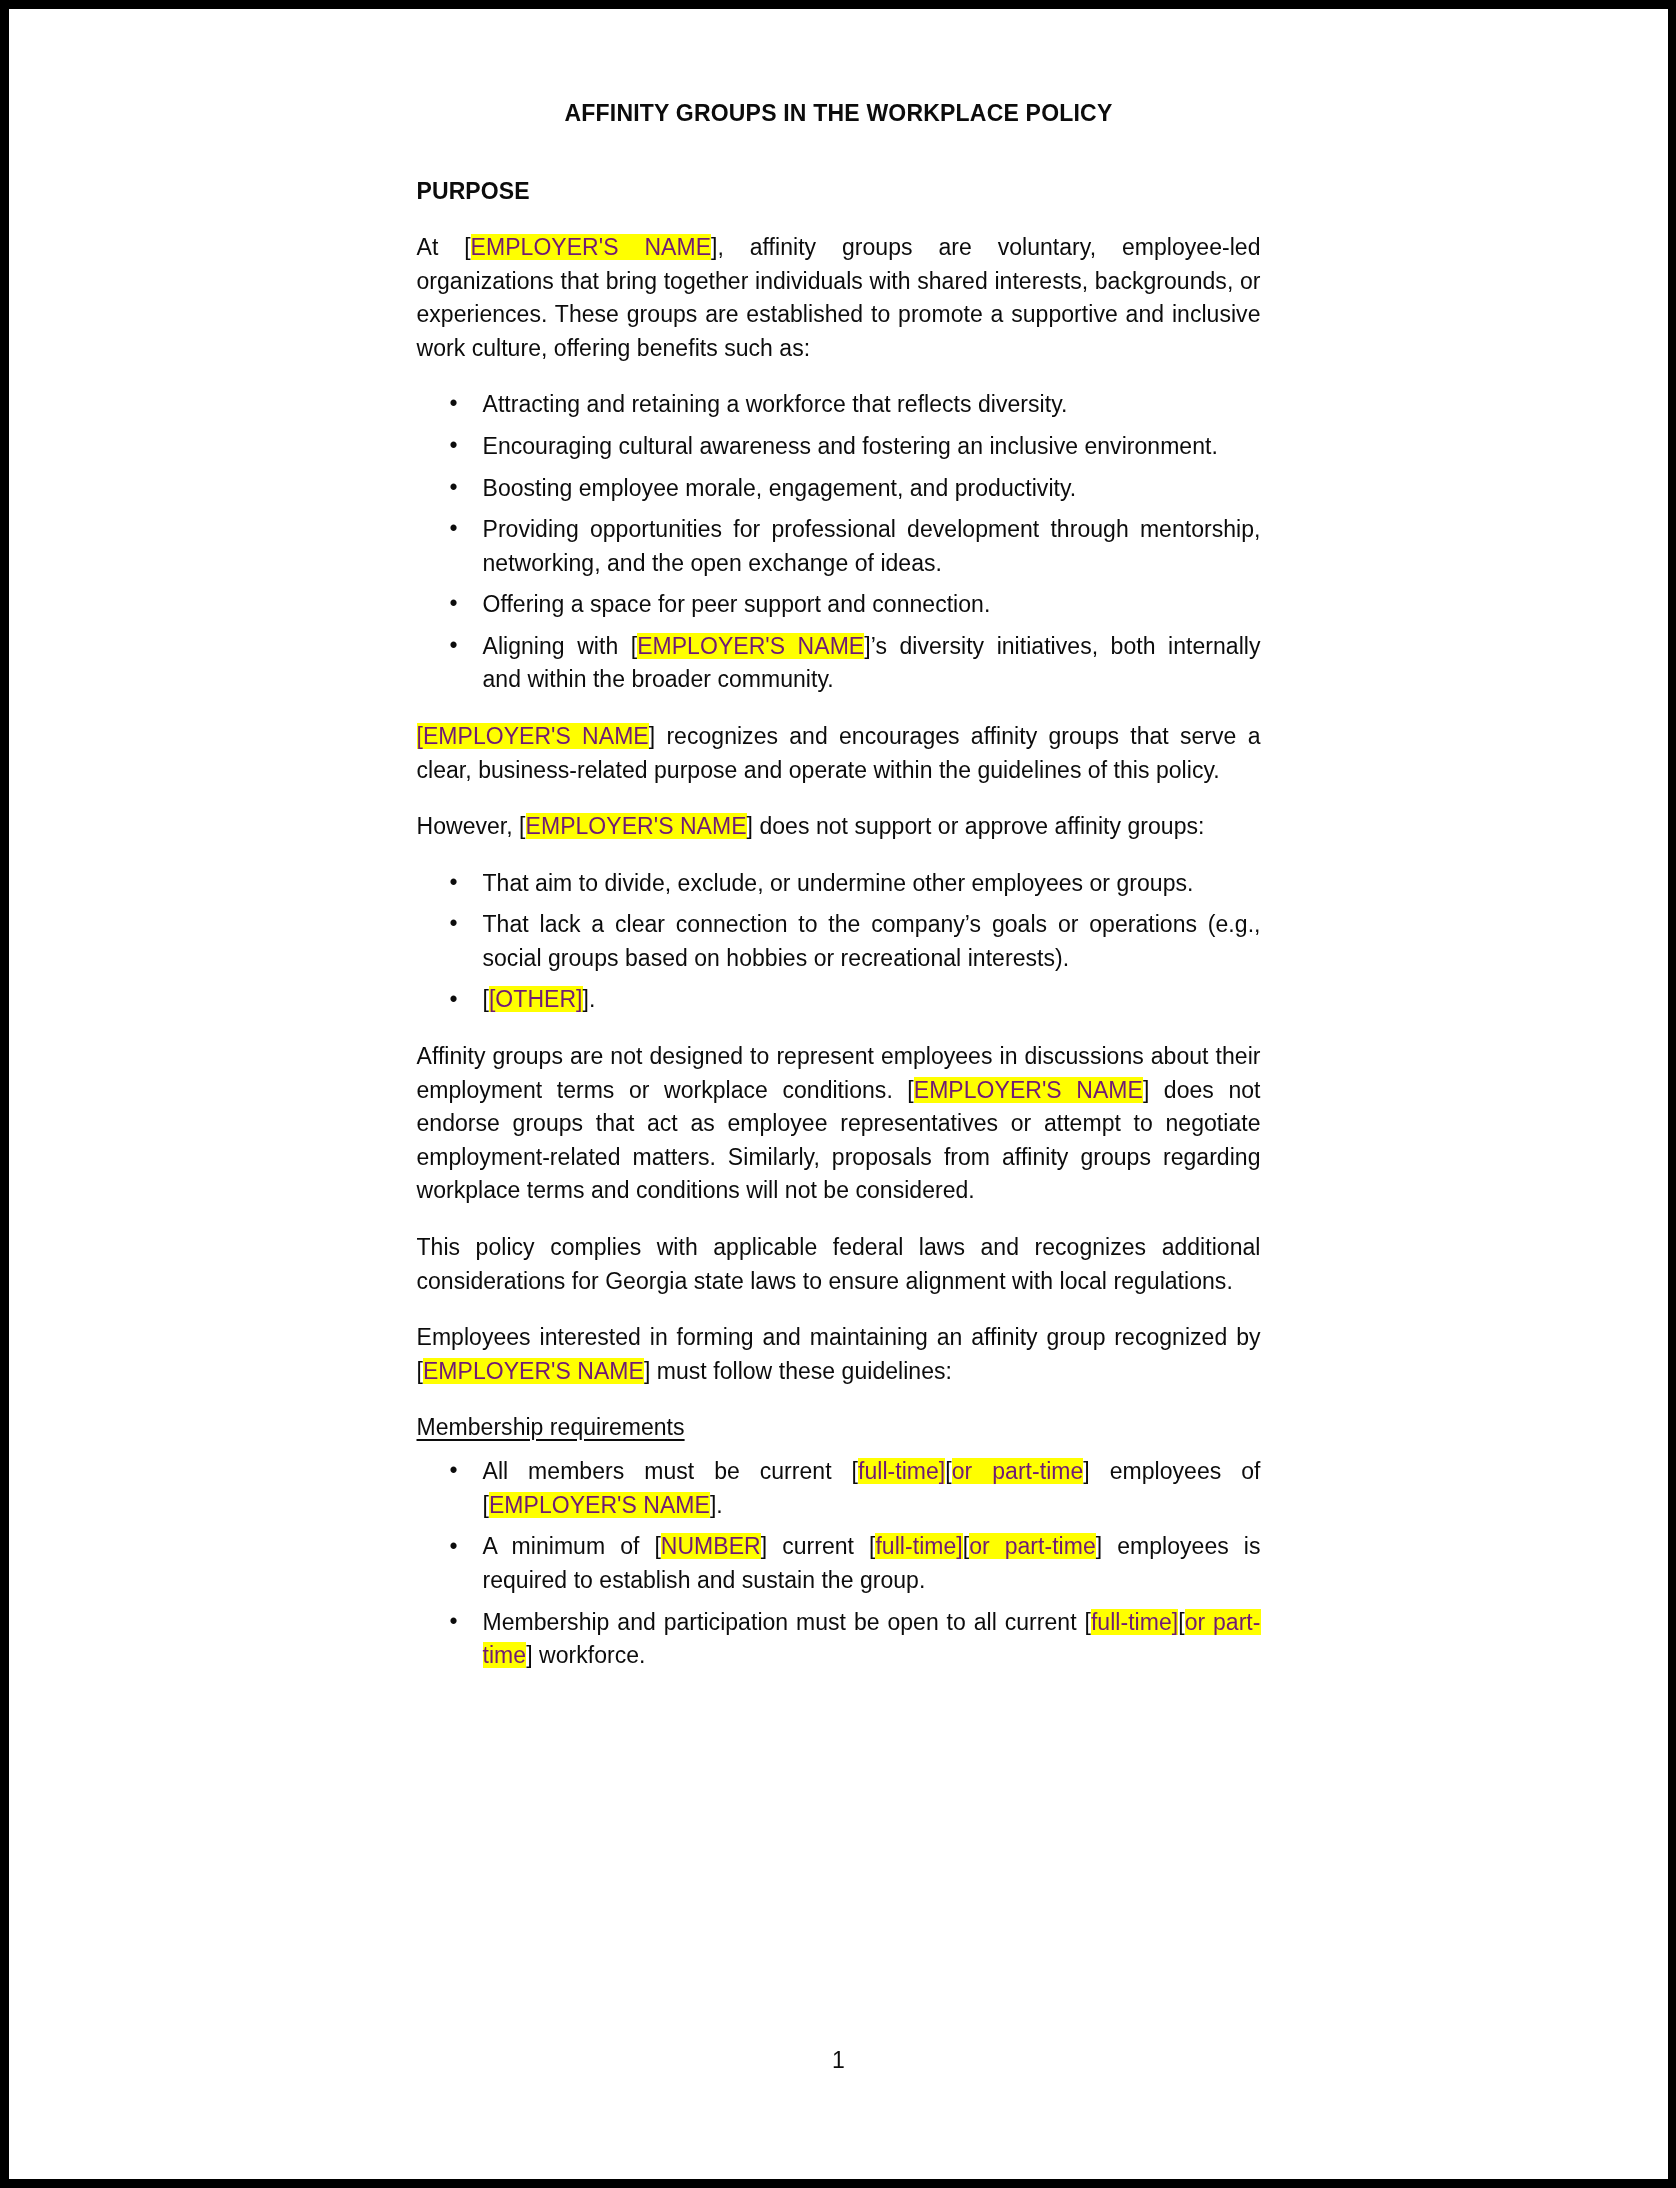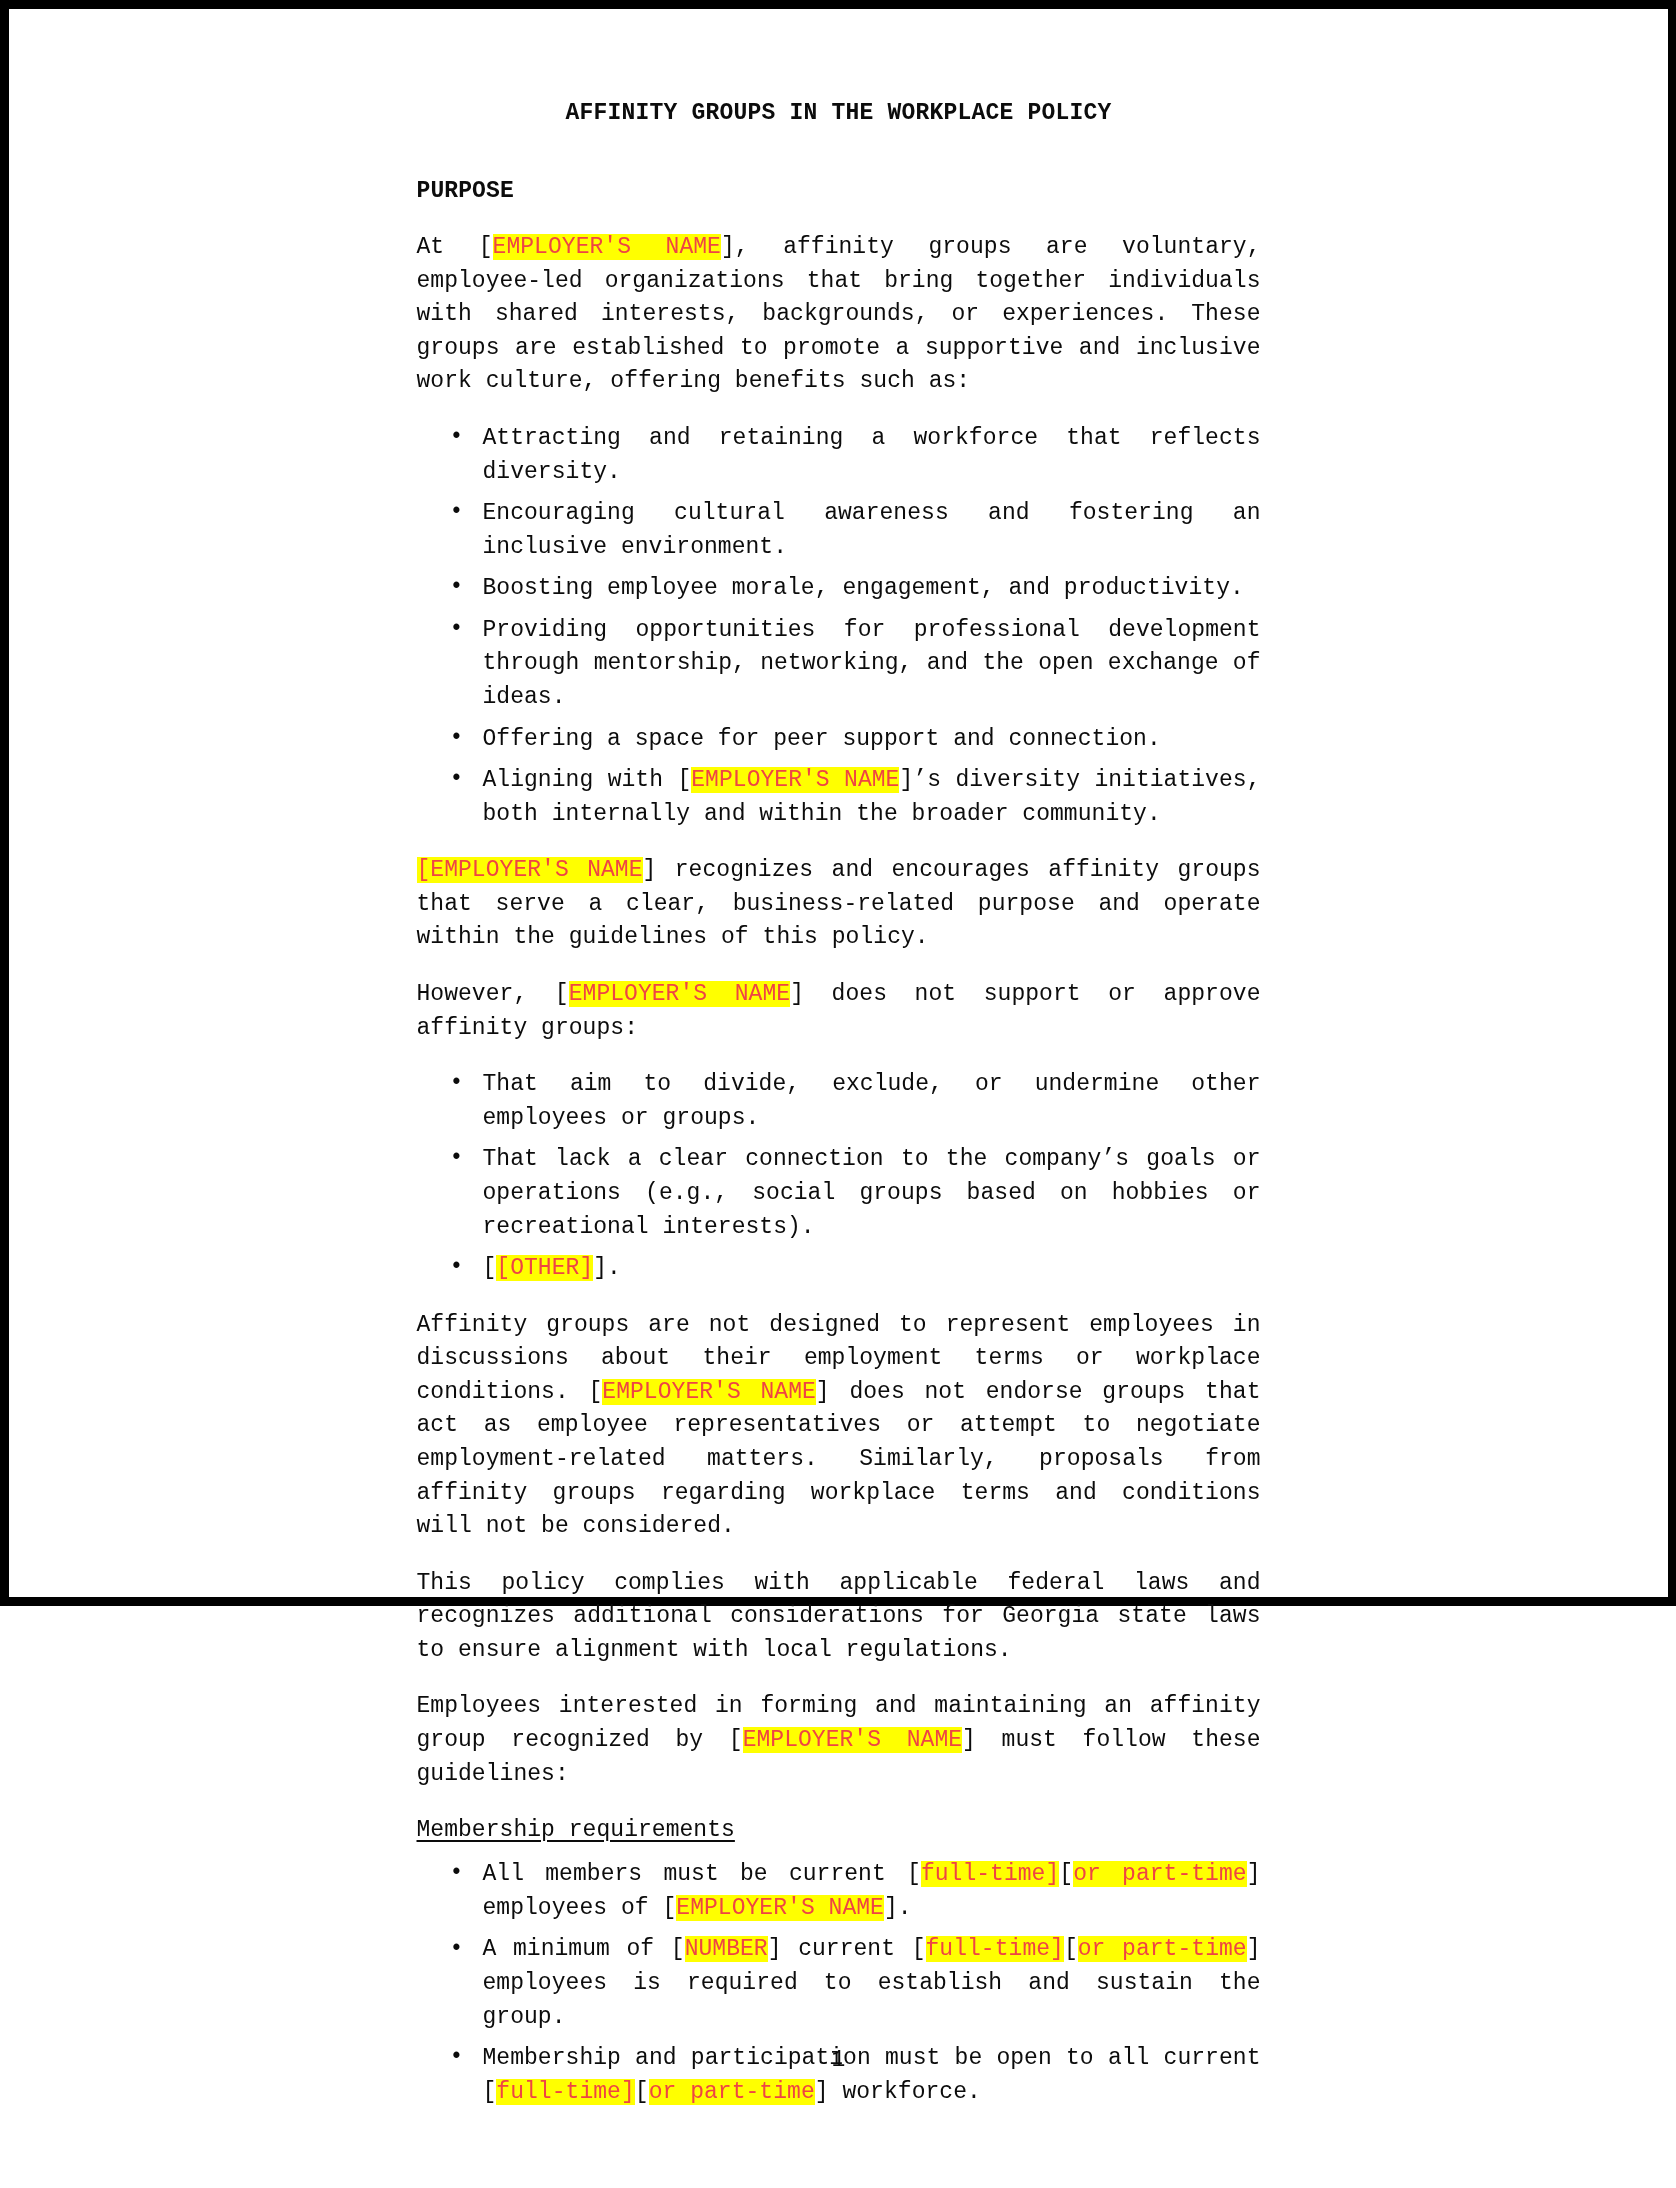--- a/index.html
+++ b/index.html
@@ -10,24 +10,23 @@
   }
   body {
     width: 1677px;
     height: 2188px;
     font-family: "Liberation Sans", sans-serif;
   }
 
   .page-frame {
     position: relative;
     width: 1677px;
-    height: 1606px;
+    height: 2188px;
     background: #ffffff;
     border: 9.7px solid #000000;
-    font-family: Liberation Mono, monospace;
   }
 
   .page-inner {
     position: absolute;
     left: 0; top: 0; right: 0; bottom: 0;
     background: #ffffff;
     padding: 0;
   }
 
   .doc-body {
@@ -89,21 +88,21 @@
     left: 33px;
     top: -0.9px;
     font-size: 23px;
     line-height: inherit;
   }
   
   ul.bullets li > .txt { display: inline; }
 
   mark.hl {
     background: #FFFF00;
-    color: #ef4444;
+    color: #701a75;
     padding: 0;
   }
 
   .page-number {
     position: absolute;
     left: 0;
     right: 0;
     top: 2038px;
     text-align: center;
     font-size: 23px;

